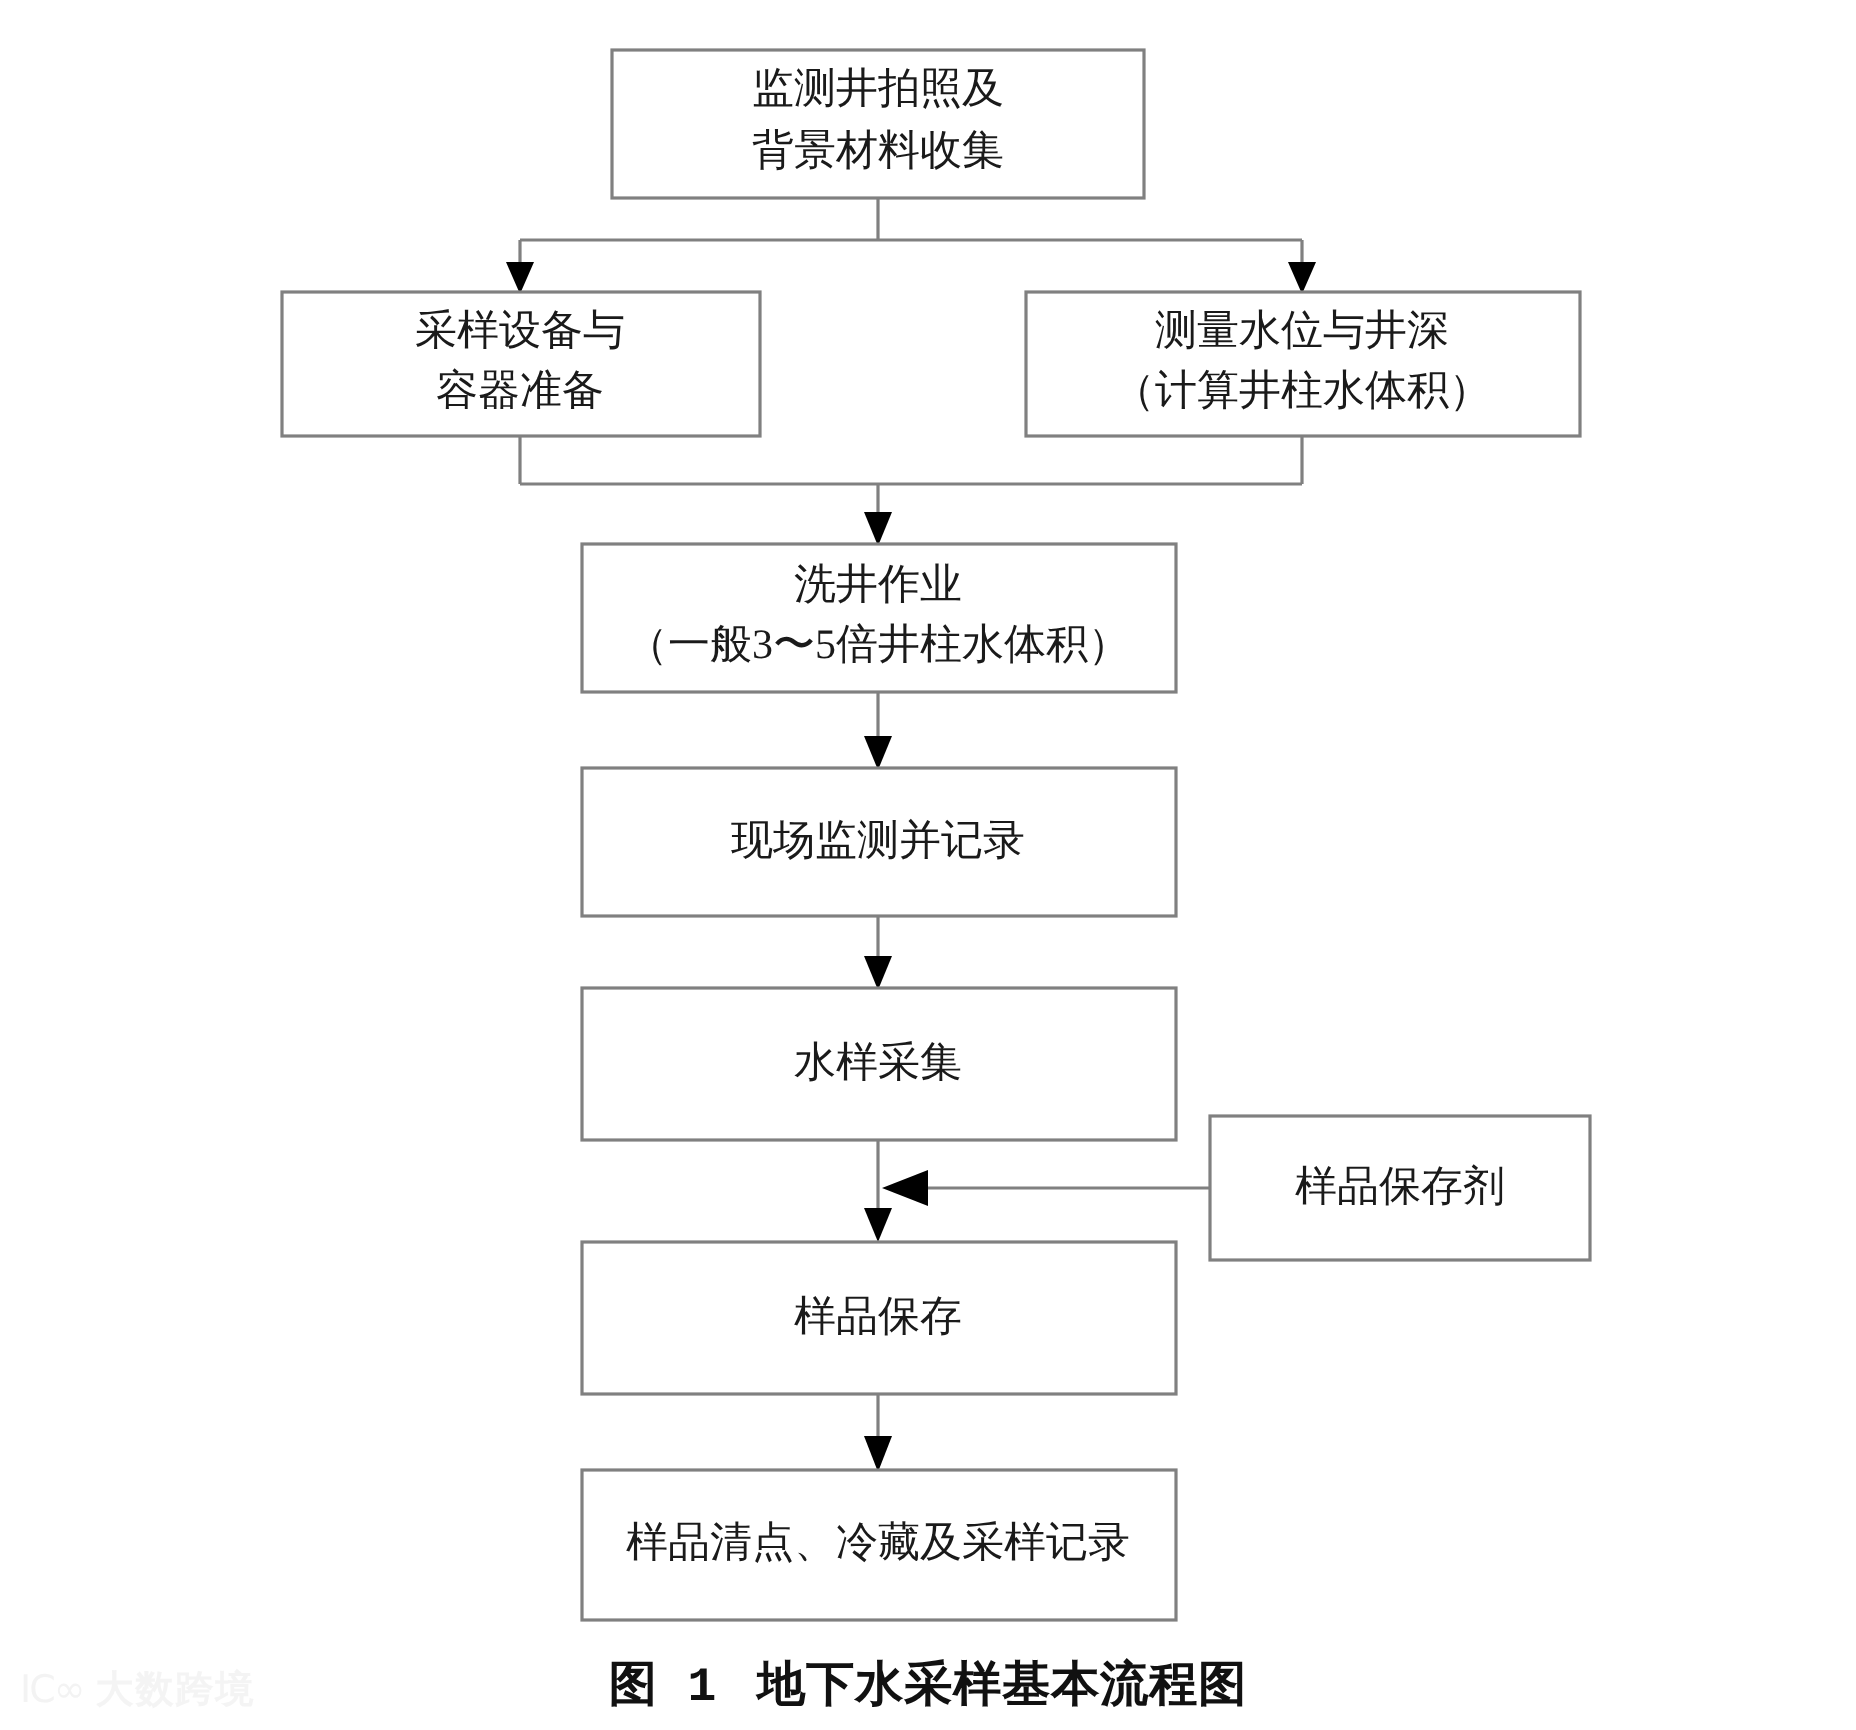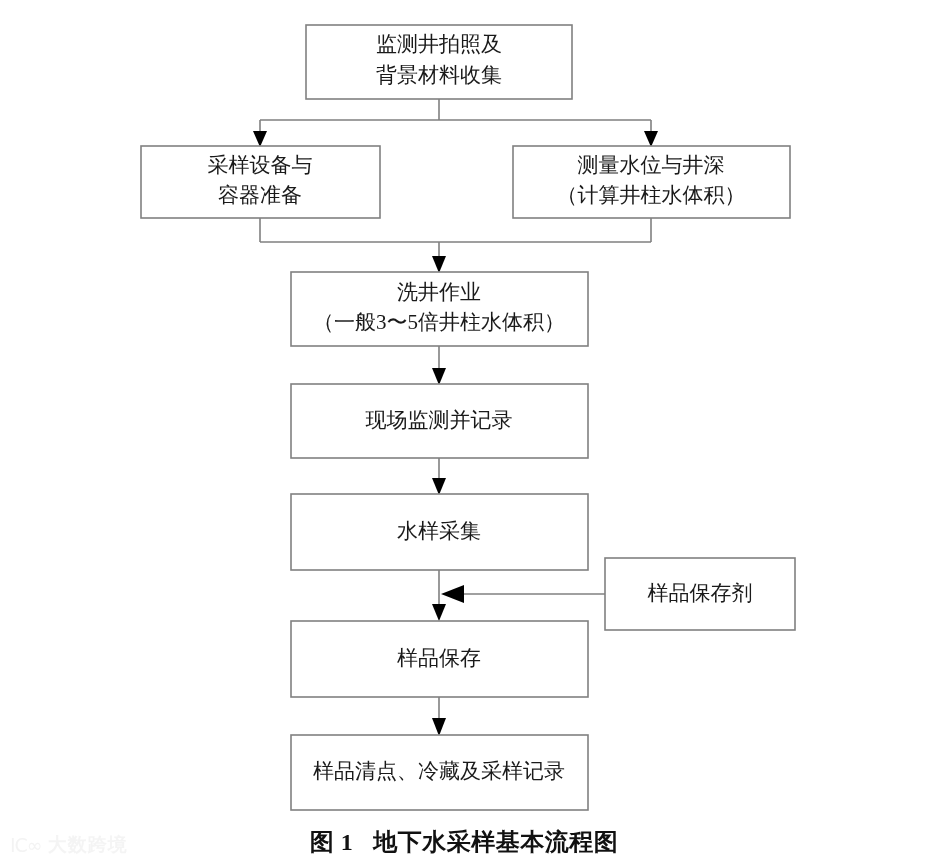--- a/index.html
+++ b/index.html
@@ -41,21 +41,21 @@
   .arrow-head {
     fill: #000000;
     stroke: none;
   }
   .caption {
     position: absolute;
     left: 0;
     top: 826px;
     width: 928px;
     text-align: center;
-    font-family: Liberation Serif, serif;
+    font-family: Liberation Mono, monospace;
     font-size: 24px;
     font-weight: bold;
     color: #111111;
     letter-spacing: 0.5px;
   }
   .caption .gap {
     display: inline-block;
     width: 20px;
   }
   .watermark {

